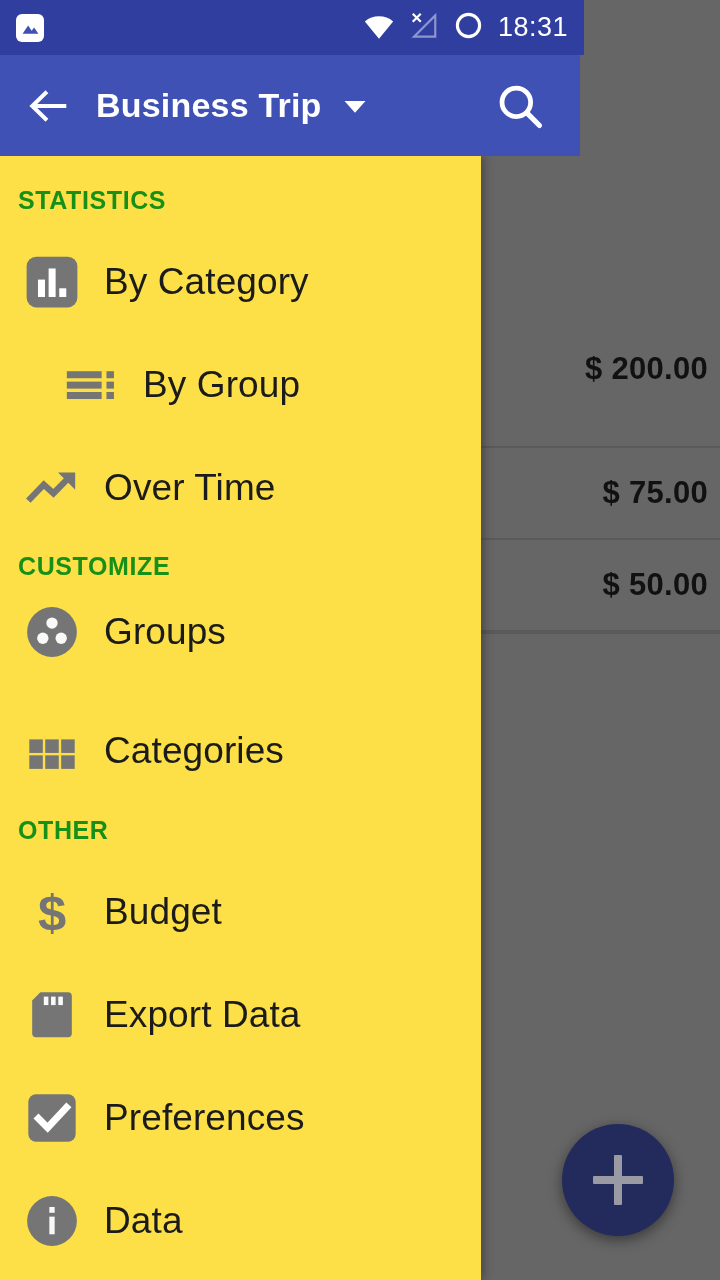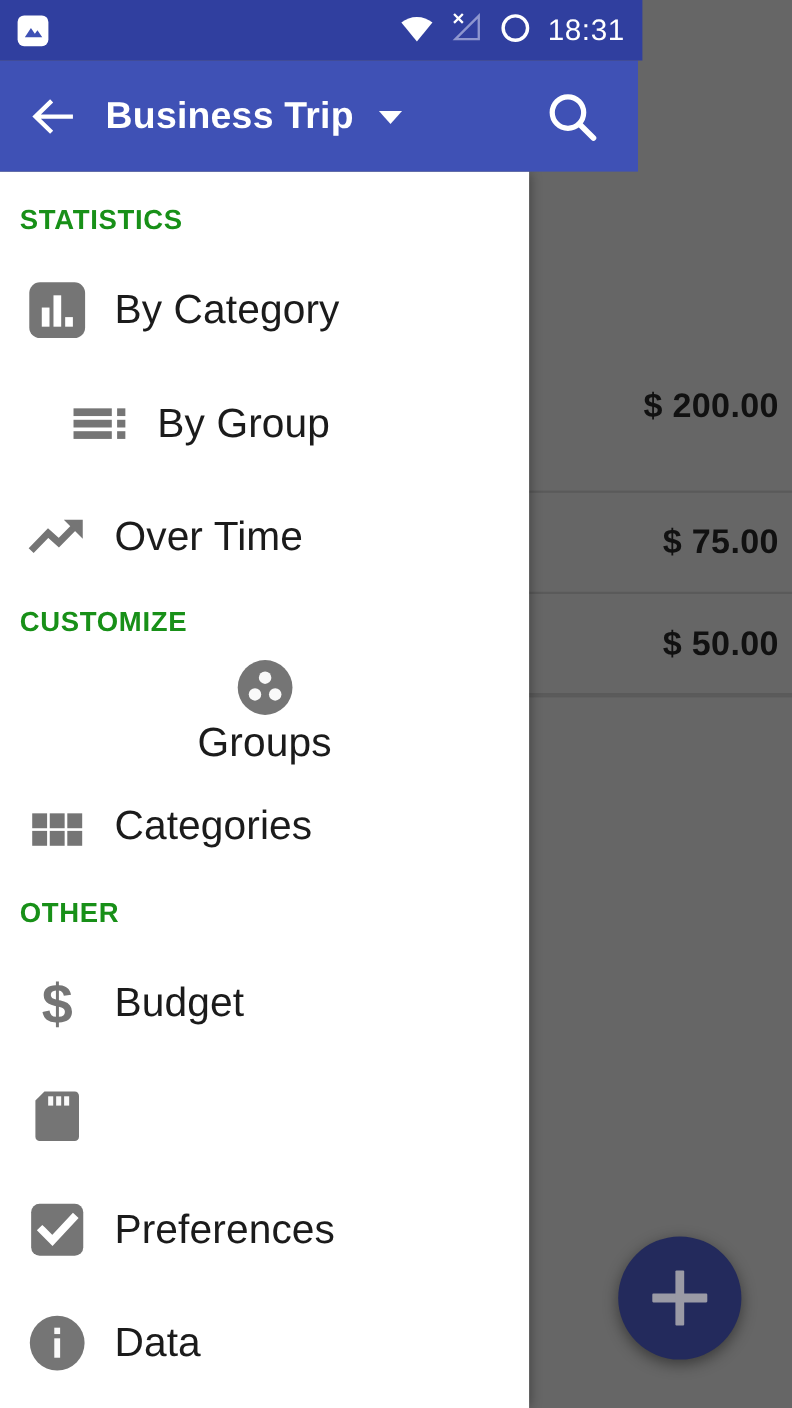--- a/index.html
+++ b/index.html
@@ -70,21 +70,21 @@
   }
   #fab .plus:before,#fab .plus:after{
     content:""; position:absolute; background:#9a9aa5; border-radius:1px;
   }
   #fab .plus:before{ left:0; top:21px; width:50px; height:8px;}
   #fab .plus:after { top:0; left:21px; height:50px; width:8px;}
 
   
   #drawer{
     position:absolute; left:0; top:156px; width:481px; height:1124px;
-    background:#ffffff;
+    background:#fde047;
     box-shadow:2px 0 10px rgba(0,0,0,.35);
     overflow:hidden;
   }
   .section-header{
     color:#189018; font-size:25px; font-weight:700; letter-spacing:.6px;
   }
   .drawer-item{
     display:flex; align-items:center; height:103px;
   }
   .drawer-item .ico{
@@ -157,21 +157,21 @@
       <svg width="58" height="58" viewBox="0 0 24 24">
         <path d="M2.2 17.2 L8.6 10.6 L12.6 14.2 L19.4 7.3" stroke="#757575" stroke-width="2.6" fill="none" stroke-linejoin="miter"></path>
         <path d="M14.5 5.6 H21.6 V12.7 Z" class="gray"></path>
       </svg>
     </span>
     <span class="lbl">Over Time</span>
   </div>
 
   <div class="abs section-header" style="top:396px; padding-left:18px;">CUSTOMIZE</div>
 
-  <div class="abs drawer-item" style="top:440px;flex-direction:column;">
+  <div class="abs drawer-item" style="top:424px;">
     <span class="ico">
       <svg width="58" height="58" viewBox="0 0 24 24">
         <circle cx="12" cy="12" r="10.3" class="gray"></circle>
         <circle cx="12" cy="8.3" r="2.35" fill="#f9f9f9"></circle>
         <circle cx="8.2" cy="14.6" r="2.35" fill="#f9f9f9"></circle>
         <circle cx="15.8" cy="14.6" r="2.35" fill="#f9f9f9"></circle>
       </svg>
     </span>
     <span class="lbl">Groups</span>
   </div>
@@ -204,20 +204,21 @@
   <div class="abs drawer-item" style="top:807px;">
     <span class="ico">
       <svg width="58" height="58" viewBox="0 0 24 24">
         <path d="M7.2 2.6 H18.6 A1.6 1.6 0 0 1 20.2 4.2 V19.6 A1.6 1.6 0 0 1 18.6 21.2
                  H5.4 A1.6 1.6 0 0 1 3.8 19.6 V6 Z" class="gray"></path>
         <rect x="8.6" y="4.4" width="1.9" height="3.5" fill="#f9f9f9"></rect>
         <rect x="11.6" y="4.4" width="1.9" height="3.5" fill="#f9f9f9"></rect>
         <rect x="14.6" y="4.4" width="1.9" height="3.5" fill="#f9f9f9"></rect>
       </svg>
     </span>
+    <span class="lbl">Export Data</span>
   </div>
 
   <div class="abs drawer-item" style="top:910px;">
     <span class="ico">
       <svg width="58" height="58" viewBox="0 0 24 24">
         <rect x="2.2" y="2.2" width="19.6" height="19.6" rx="3.2" class="gray"></rect>
         <path d="M6.4 12.2 L10.2 16 L18 7.6" stroke="#ffffff" stroke-width="2.9" fill="none" stroke-linecap="square"></path>
       </svg>
     </span>
     <span class="lbl">Preferences</span>

